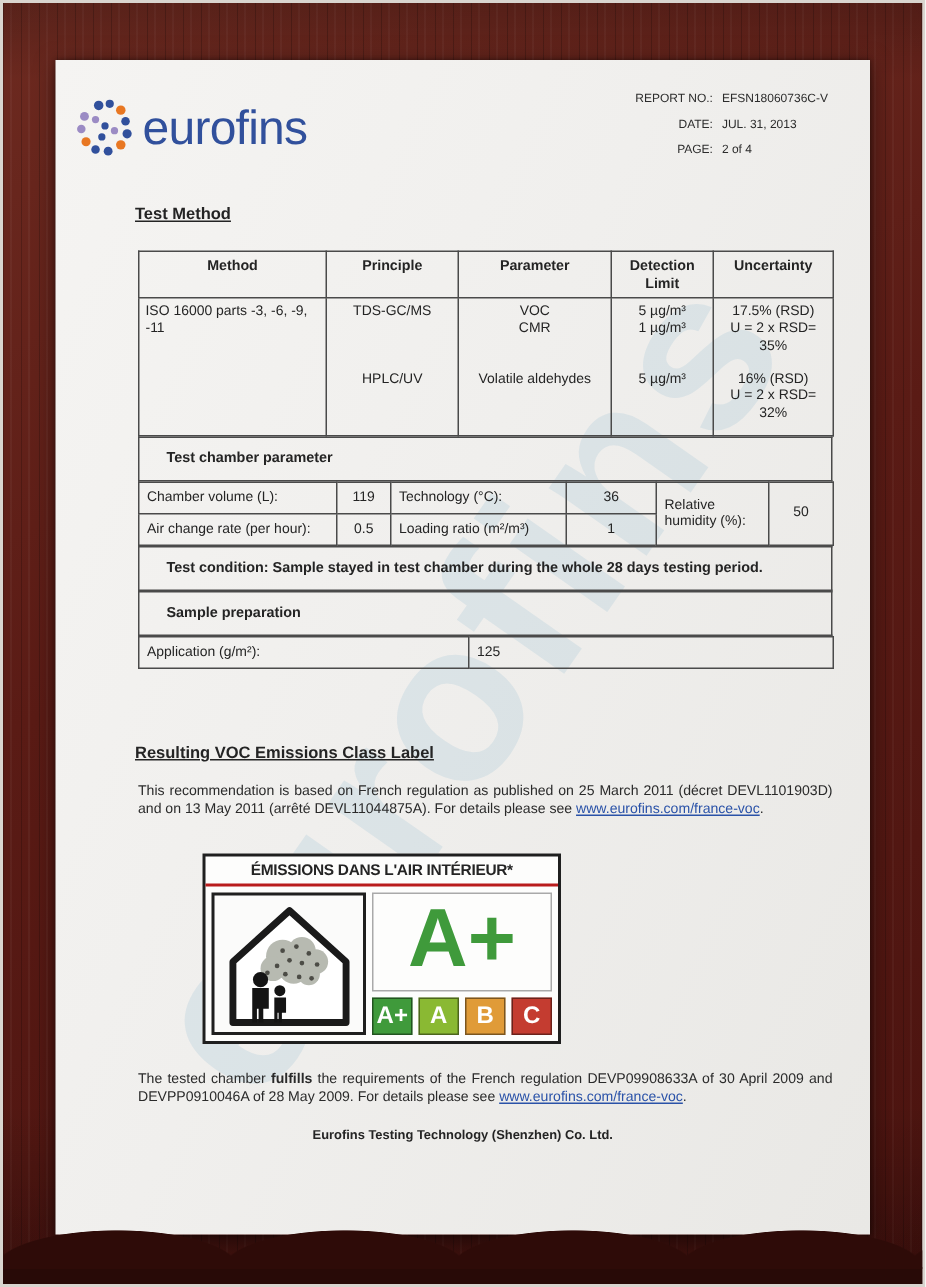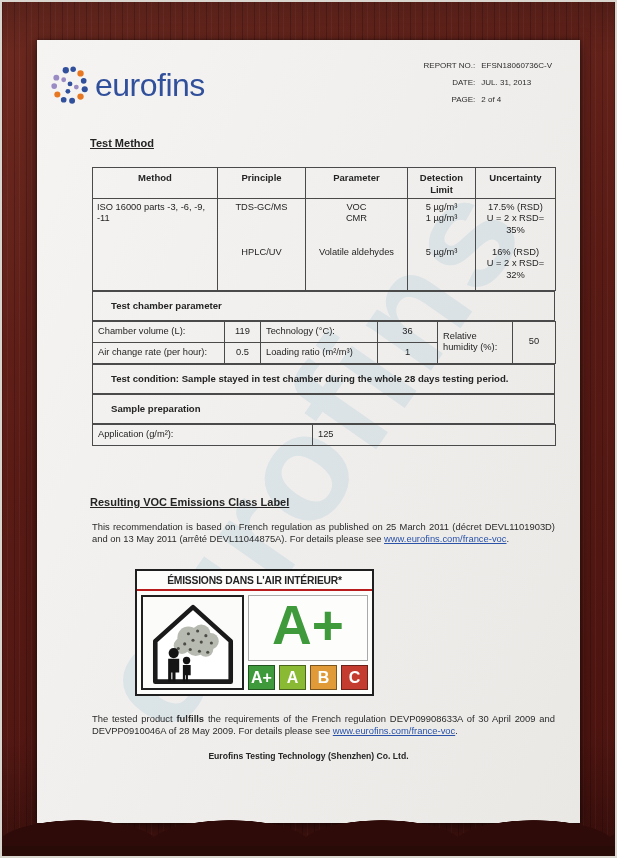--- a/index.html
+++ b/index.html
@@ -296,21 +296,21 @@
             <div class="grade-scale">
               <span class="sc-aplus">A+</span>
               <span class="sc-a">A</span>
               <span class="sc-b">B</span>
               <span class="sc-c">C</span>
             </div>
           </div>
         </div>
       </div>
 
-      <p class="para" style="margin-top:17px"><span>The tested product </span><b>fulfills</b><span> the requirements of the French regulation DEVP09908633A of 30 April 2009 and DEVPP0910046A of 28 May 2009. For details please see </span><a class="lnk">www.eurofins.com/france-voc</a><span>.</span></p>
+      <p class="para" style="margin-top:17px"><span>The tested chamber </span><b>fulfills</b><span> the requirements of the French regulation DEVP09908633A of 30 April 2009 and DEVPP0910046A of 28 May 2009. For details please see </span><a class="lnk">www.eurofins.com/france-voc</a><span>.</span></p>
 
       <div class="footer">
         <div class="f-company">Eurofins Testing Technology (Shenzhen) Co. Ltd.</div>
 
       </div>
     </div>
   </div>
 
   <div class="frame-bottom"></div>
 </div>

